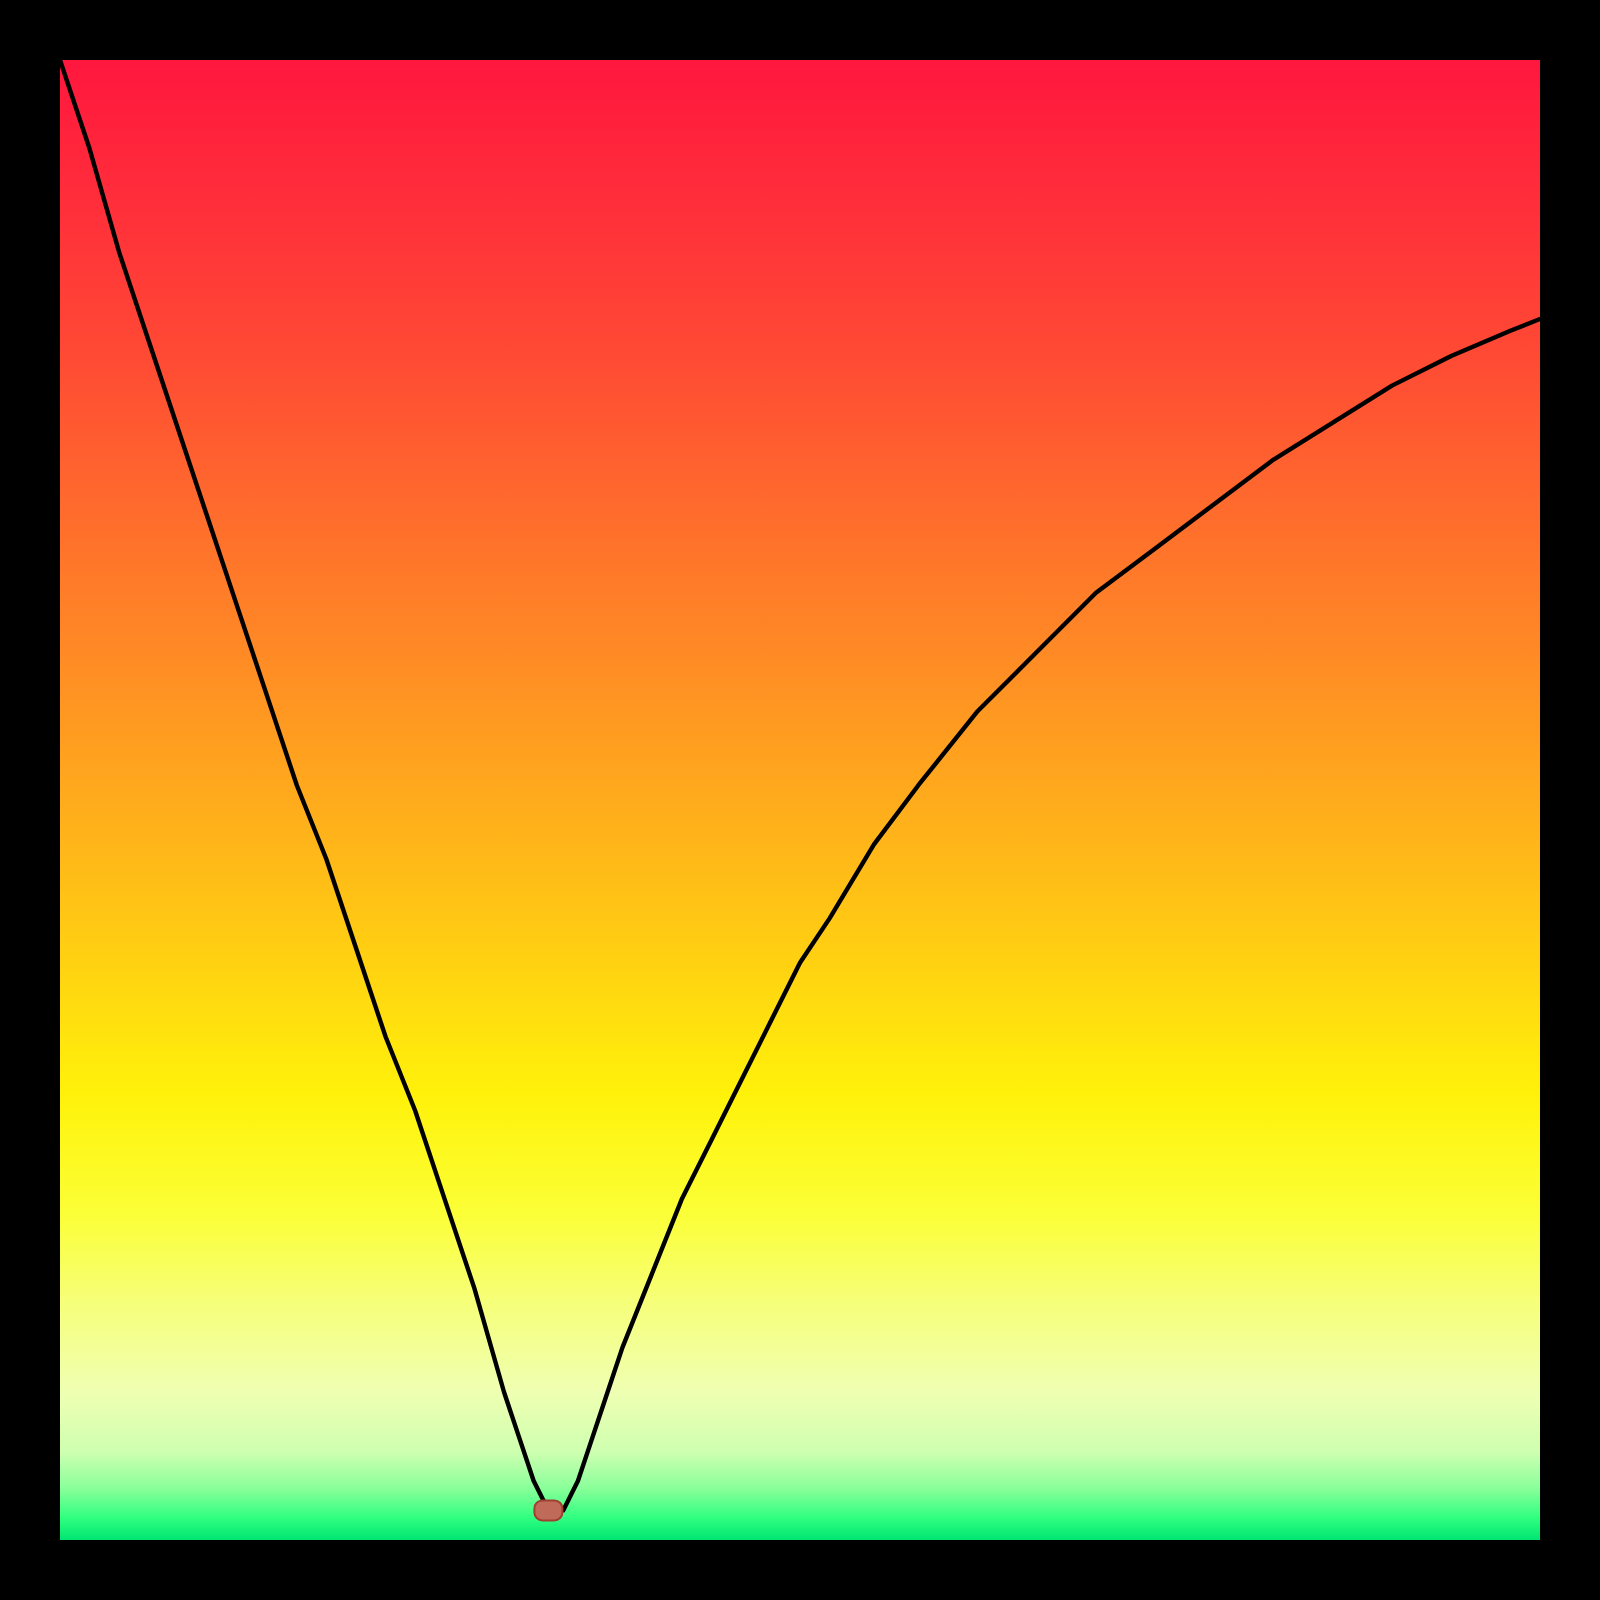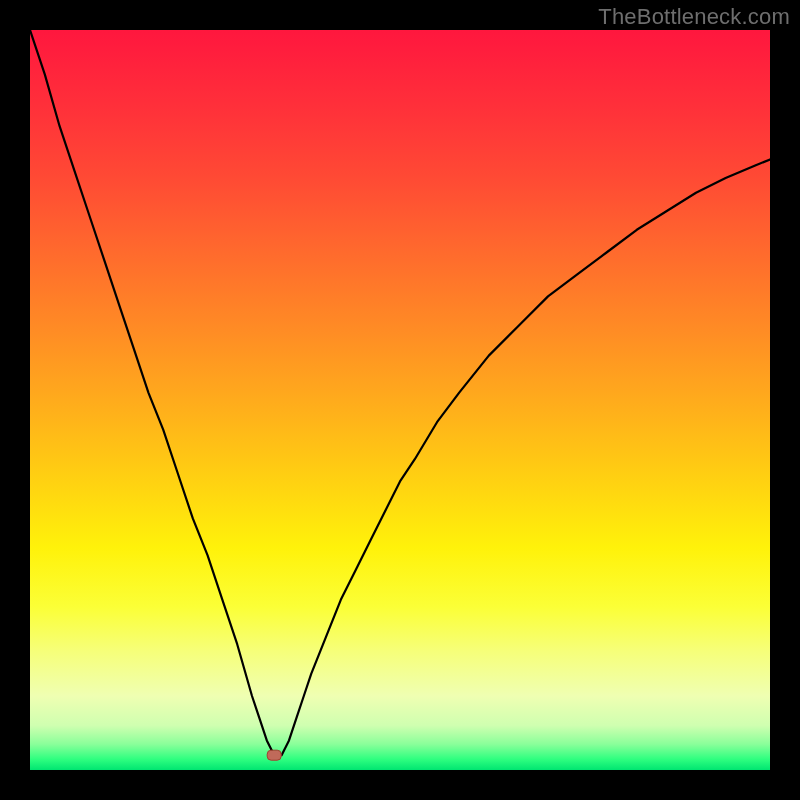--- a/index.html
+++ b/index.html
@@ -57,14 +57,13 @@
           <stop offset="94%" stop-color="#cfffb0"></stop>
           <stop offset="96.5%" stop-color="#8aff9a"></stop>
           <stop offset="98.5%" stop-color="#30ff80"></stop>
           <stop offset="100%" stop-color="#00e571"></stop>
         </linearGradient>
     </defs>
     <rect x="0" y="0" width="740" height="740" fill="url(#bg-grad)"></rect>
     <path id="curve-path" fill="none" stroke-width="2.2" stroke-linejoin="round" stroke-linecap="round" d="M0.00 0.00 L14.80 44.40 L29.60 96.20 L44.40 140.60 L59.20 185.00 L74.00 229.40 L88.80 273.80 L103.60 318.20 L118.40 362.60 L133.20 399.60 L148.00 444.00 L162.80 488.40 L177.60 525.40 L192.40 569.80 L207.20 614.20 L222.00 666.00 L229.40 688.20 L236.80 710.40 L244.20 725.20 L251.60 725.20 L259.00 710.40 L266.40 688.20 L273.80 666.00 L281.20 643.80 L296.00 606.80 L310.80 569.80 L325.60 540.20 L340.40 510.60 L355.20 481.00 L370.00 451.40 L384.80 429.20 L407.00 392.20 L429.20 362.60 L458.80 325.60 L488.40 296.00 L518.00 266.40 L547.60 244.20 L577.20 222.00 L606.80 199.80 L636.40 181.30 L666.00 162.80 L695.60 148.00 L725.20 135.42 L740.00 129.50" stroke="#000000"></path>
     <rect id="marker" rx="4" ry="4" width="14" height="10" x="237.20" y="720.20" fill="#c06a5a" stroke="#a04030" stroke-width="1"></rect>
   </svg>
-  <div class="watermark">TheBottleneck.com</div>
 </div>
 
 </body></html>

